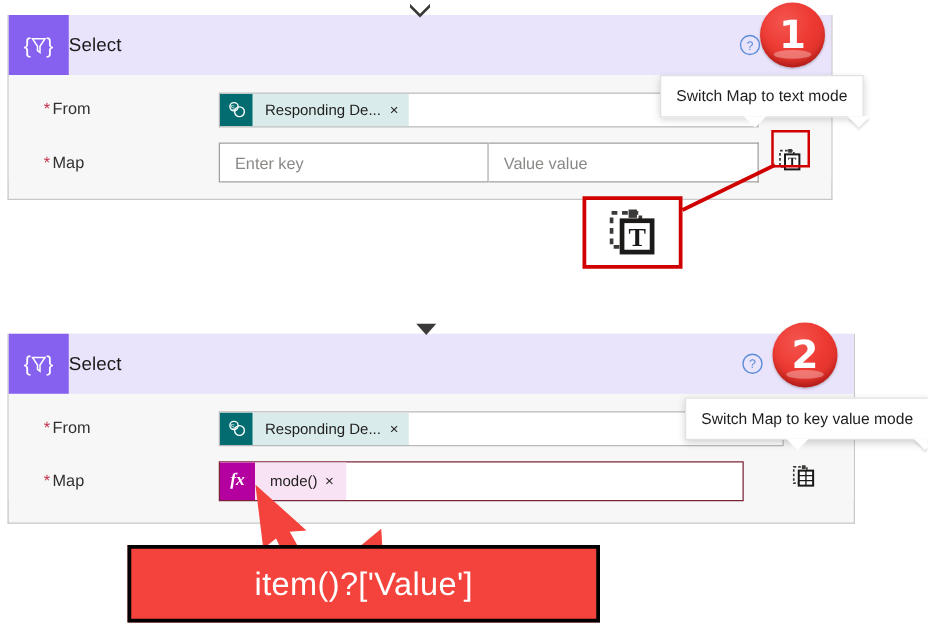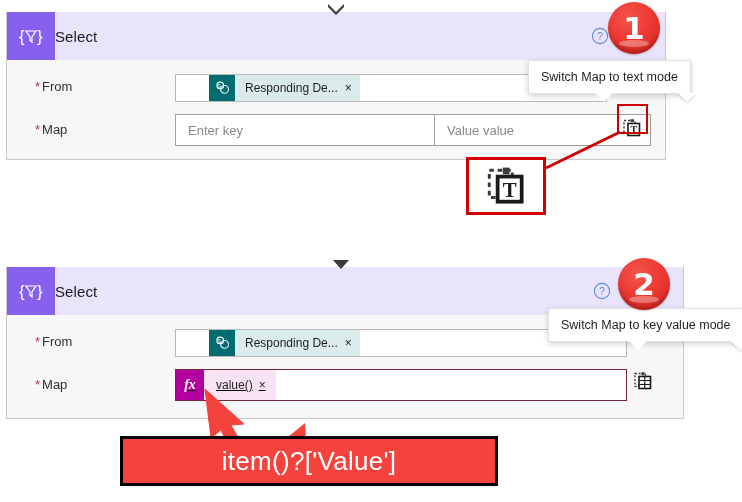--- a/index.html
+++ b/index.html
@@ -75,21 +75,20 @@
     padding: 0;
     overflow: hidden;
   }
   .token {
     display: inline-flex;
     align-items: center;
     height: 26px;
     background: #d9eceb;
     font-size: 12px;
     color: #201f1e;
-    margin-left: 33px;
   }
   .token-logo {
     width: 26px; height: 26px;
     background: #036c70;
     display: flex; align-items: center; justify-content: center;
     flex: 0 0 26px;
   }
   .token-text { padding: 0 6px 0 10px; white-space: nowrap; }
   .token-x { padding: 0 8px 0 1px; font-size: 12px; color: #201f1e; }
 
@@ -270,21 +269,21 @@
             <div class="token-x">×</div>
           </div>
         </div>
       </div>
 
       <div class="field-row" style="padding-top:12px;">
         <div class="field-label" style="padding-top:8px;">
           <span class="req-star">*</span><span>Map</span>
         </div>
         <div class="kv-wrap">
-          <div class="kv-input" style="width:260px;">Enter key</div>
+          <div class="kv-input" style="width:216px;">Enter key</div>
           <div class="kv-input" style="width:216px;">Value value</div>
         </div>
       </div>
 
     </div>
 
     <div class="mode-btn" style="left:614px; top:105px;">
       <svg width="22" height="22" viewBox="0 0 22 22">
         <g stroke="#3b3a39" stroke-width="1.4" fill="none" stroke-dasharray="2.2 1.8">
           <rect x="3" y="3.5" width="11" height="13"></rect>
@@ -361,24 +360,24 @@
             <div class="token-text">Responding De...</div>
             <div class="token-x">×</div>
           </div>
         </div>
       </div>
 
       <div class="field-row" style="padding-top:12px;">
         <div class="field-label" style="padding-top:8px;">
           <span class="req-star">*</span><span>Map</span>
         </div>
-        <div class="fx-field" style="width:452px;text-decoration:underline;">
+        <div class="fx-field" style="width:420px;">
           <div class="fx-token">
             <div class="fx-badge">fx</div>
-            <div class="fx-text">value()</div>
+            <div class="fx-text">mode()</div>
             <div class="fx-x">×</div>
           </div>
         </div>
       </div>
 
     </div>
 
     <div class="mode-btn" style="left:625px; top:103px;">
       <svg width="22" height="22" viewBox="0 0 22 22">
         <g stroke="#3b3a39" stroke-width="1.3" fill="none" stroke-dasharray="2 1.6">
@@ -388,37 +387,37 @@
         <g stroke="#1b1a19" stroke-width="1.1">
           <line x1="12.75" y1="6.5" x2="12.75" y2="18.5"></line>
           <line x1="7" y1="10.5" x2="18.5" y2="10.5"></line>
           <line x1="7" y1="14.5" x2="18.5" y2="14.5"></line>
         </g>
         <rect x="9.5" y="2.2" width="3" height="3" fill="#3b3a39"></rect>
       </svg>
     </div>
   </div>
 
-  <div class="tooltip" style="left:548px; top:308px;">
+  <div class="tooltip" style="left:548px; top:318px;">
     <span>Switch Map to key value mode</span>
     <i style="position:absolute;bottom:-9px;left:80px;width:0;height:0;border-left:9px solid transparent;border-right:9px solid transparent;border-top:9px solid #ffffff;"></i>
   </div>
 
   <div class="step-badge" style="left:618px; top:258px;">
     <span>2</span>
   </div>
 
   <svg class="anno-svg">
 
     <line x1="546" y1="168" x2="620" y2="132" stroke="#d00000" stroke-width="3"></line>
 
     <g>
       <path d="M205 389 L244 424 L231 425 L240 441 L229 447 L221 430 L211 438 Z" fill="#f4433c" stroke="#f4433c" stroke-width="1"></path>
     </g>
 
     <path d="M288 437 L305 423 L306 440 Z" fill="#f4433c"></path>
   </svg>
 
-  <div class="callout" style="left:120px; top:436px; width:378px; height:50px;">
+  <div class="callout" style="left:102px; top:436px; width:378px; height:62px;">
     <span>item()?['Value']</span>
   </div>
 
 </div>
 
 </body></html>

